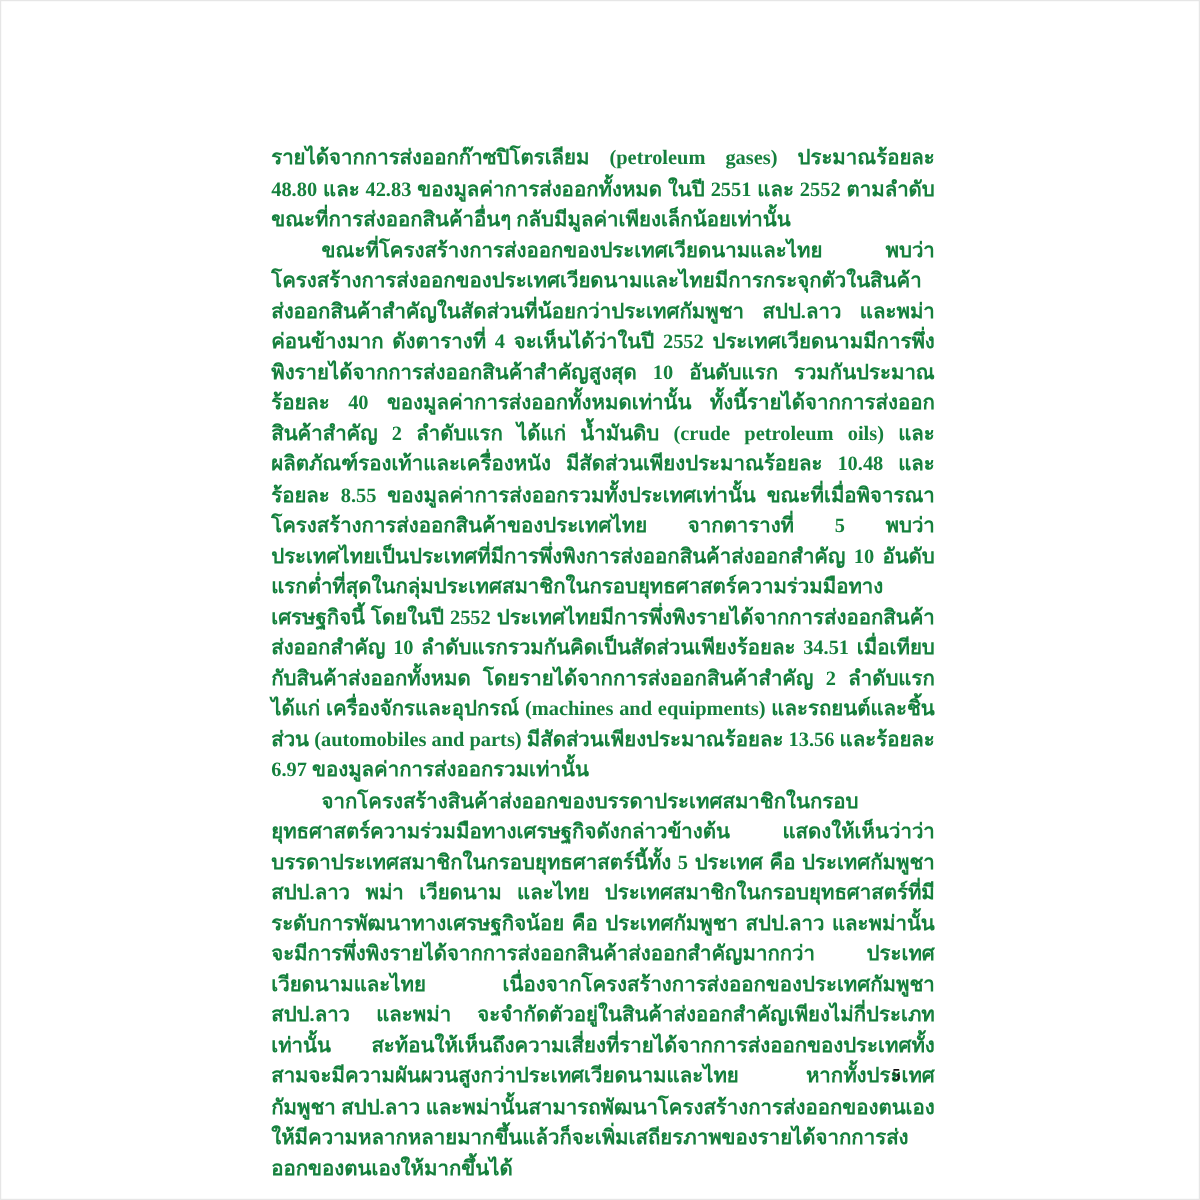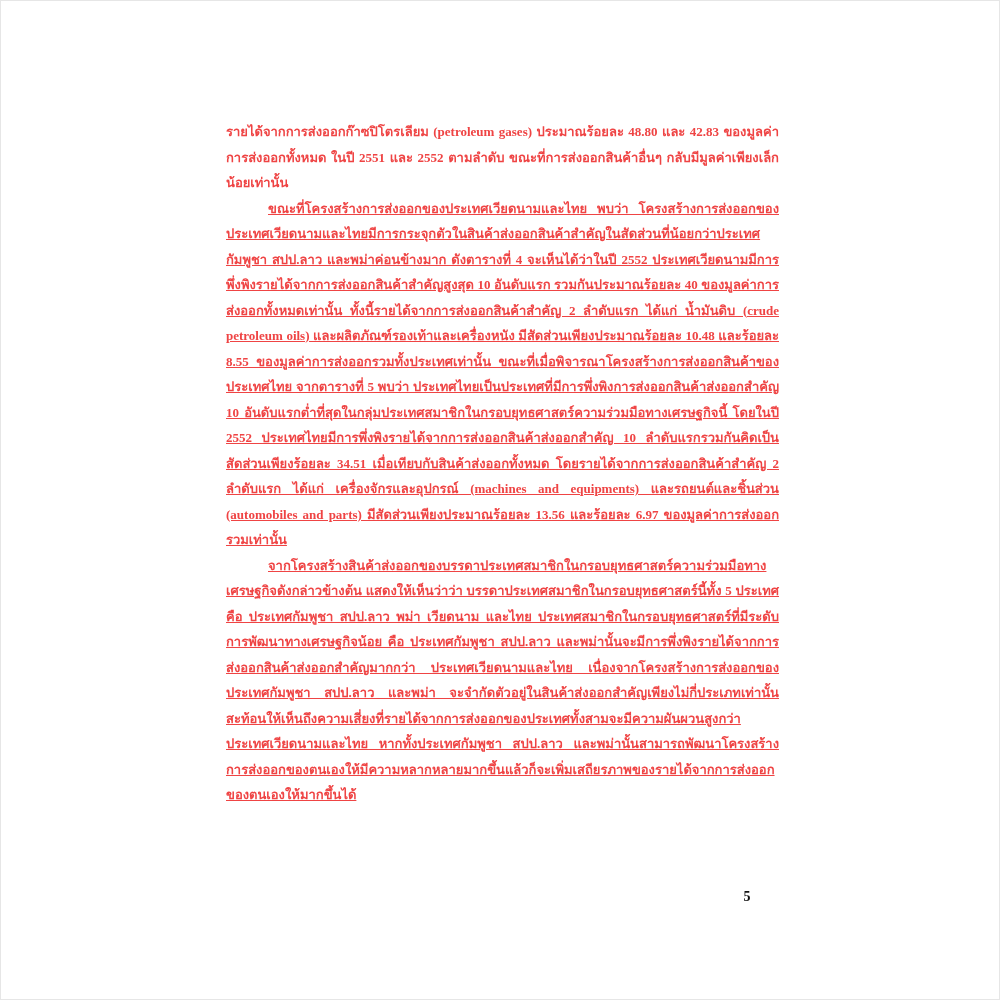--- a/index.html
+++ b/index.html
@@ -17,35 +17,34 @@
     background: #ffffff;
     border: 1px solid #e6e6e6;
     box-sizing: content-box;
     overflow: hidden;
   }
   .content {
     position: absolute;
     left: 225px;
     top: 118px;
     width: 553px;
-    color: #ef4444;
-    font-size: 13px;
+    color: #15803d;
+    font-size: 17px;
     line-height: 25.5px;
     font-weight: 600;
     text-align: justify;
     text-justify: inter-word;
     word-break: break-word;
   }
   .content p {
     margin: 0;
     padding: 0;
   }
   .content p.indent {
     text-indent: 42px;
-    text-decoration: underline;
   }
   .page-number {
     position: absolute;
     left: 726px;
     top: 888px;
     width: 40px;
     text-align: center;
     color: #111111;
     font-size: 14px;
     font-weight: 600;

